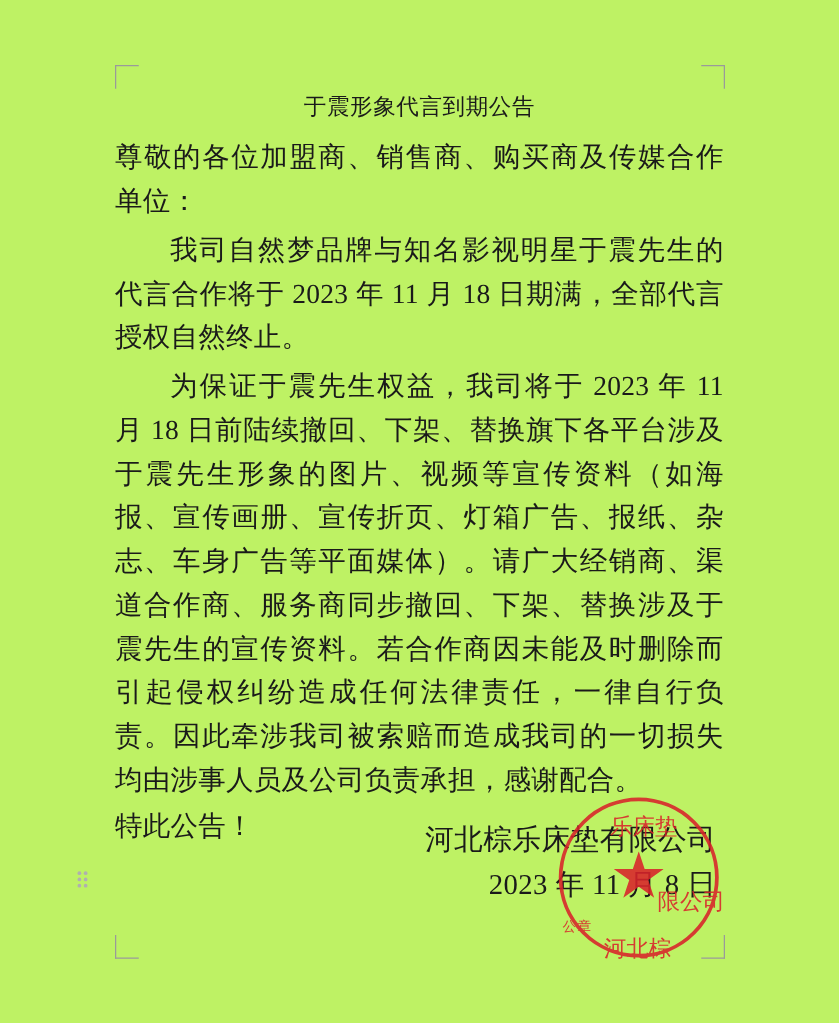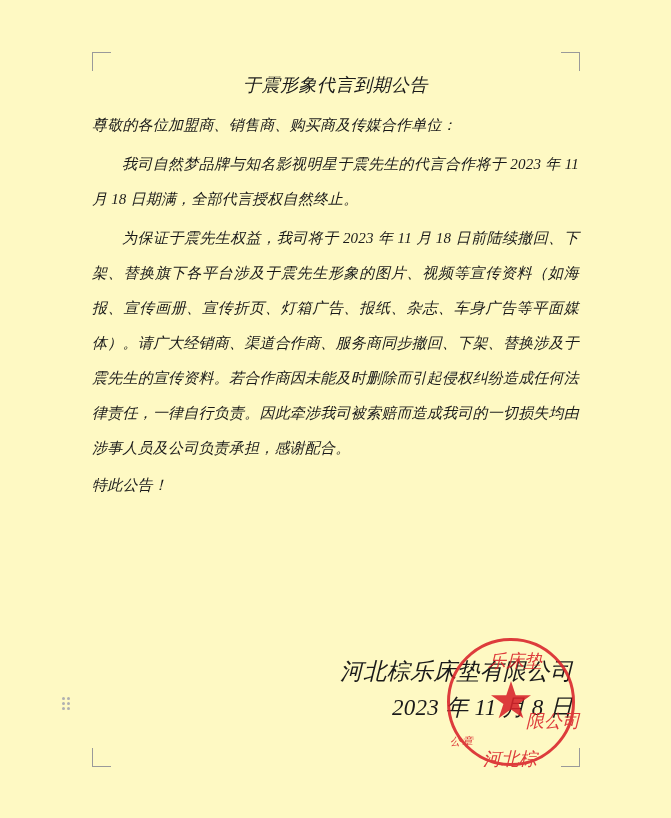--- a/index.html
+++ b/index.html
@@ -16,22 +16,21 @@
     overflow: hidden;
   }
 
   
   #page {
     position: absolute;
     left: 0;
     top: 0;
     width: 671px;
     height: 818px;
-    background: #fef9c3;
-    font-style: italic;
+    background: #bef264;
   }
 
   
   .crop {
     position: absolute;
     width: 18px;
     height: 18px;
     border-color: #9a9a9a;
     border-style: solid;
     border-width: 0;
@@ -72,21 +71,21 @@
     text-align: center;
     font-size: 18px;
     line-height: 30px;
     letter-spacing: 0.5px;
     margin: 0 0 8px 0;
     font-weight: normal;
   }
 
   p.para {
     margin: 0 0 2px 0;
-    font-size: 15px;
+    font-size: 22px;
     line-height: 35px;
     text-align: justify;
     text-justify: inter-ideograph;
     text-indent: 2em;
     letter-spacing: 0.2px;
   }
   p.para.noindent { text-indent: 0; }
   p.gap-top { margin-top: 4px; }
   p.gap-big { }
 

